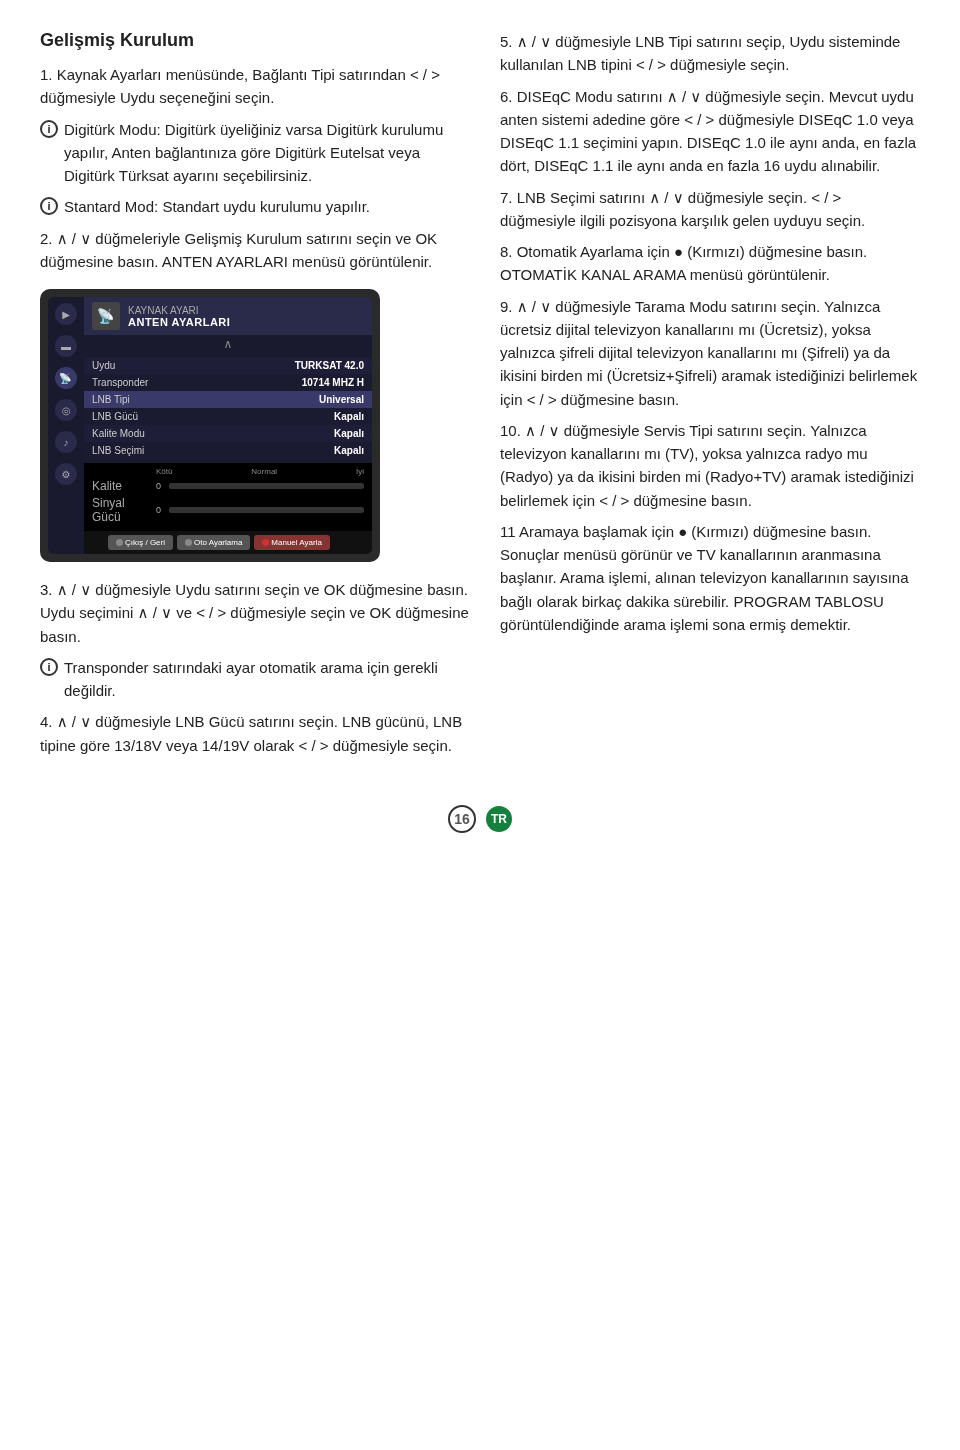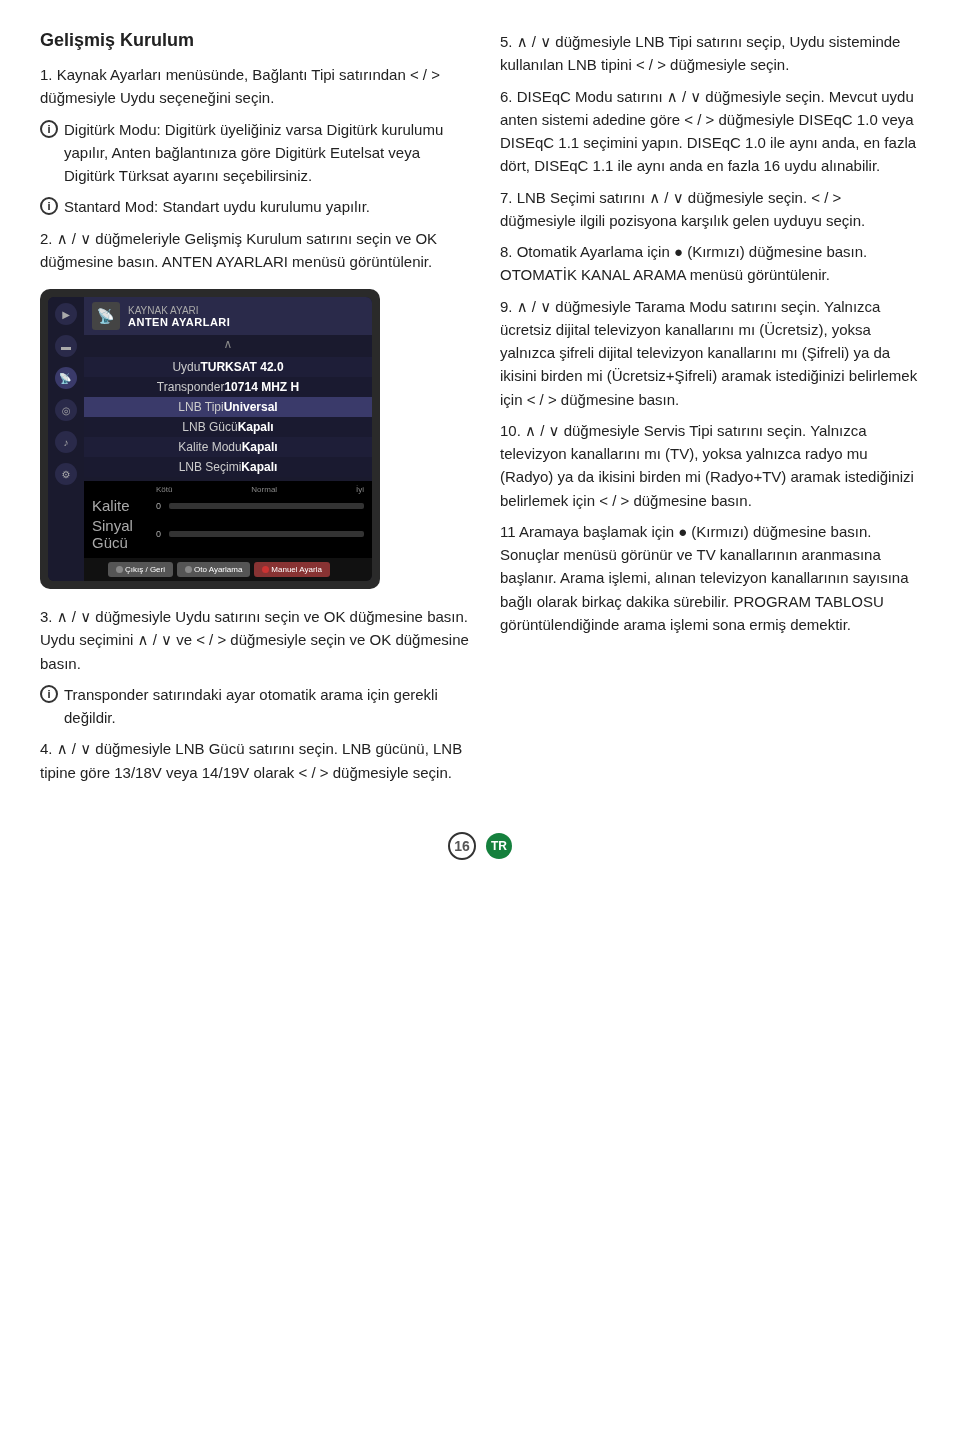--- a/index.html
+++ b/index.html
@@ -126,43 +126,43 @@
       color: #fff;
       font-size: 11px;
       font-weight: bold;
       letter-spacing: 0.5px;
     }
     .tv-menu {
       padding: 4px 0;
     }
     .tv-menu-row {
       display: flex;
-      justify-content: center;
+      justify-content: space-between;
       align-items: center;
       padding: 3px 8px;
-      font-size: 12px;
+      font-size: 10px;
     }
     .tv-menu-row:nth-child(odd) { background: #1e1e38; }
     .tv-menu-row:nth-child(even) { background: #1a1a30; }
     .tv-menu-row.selected { background: #3a3a6a; }
     .tv-menu-label { color: #ccc; }
     .tv-menu-value { color: #fff; font-weight: bold; }
     .tv-quality {
       background: #000000;
       padding: 4px 8px;
       font-size: 9px;
       color: #ccc;
     }
     .tv-quality-row {
       display: flex;
       align-items: center;
       margin-bottom: 3px;
       gap: 4px;
     }
-    .tv-quality-label { width: 60px; color: #aaa; font-size: 15px; }
+    .tv-quality-label { width: 60px; color: #aaa; font-size: 12px; }
     .tv-quality-bar-bg {
       flex: 1;
       height: 6px;
       background: #333;
       border-radius: 2px;
       position: relative;
     }
     .tv-quality-bar {
       position: absolute;
       left: 0; top: 0; bottom: 0;

